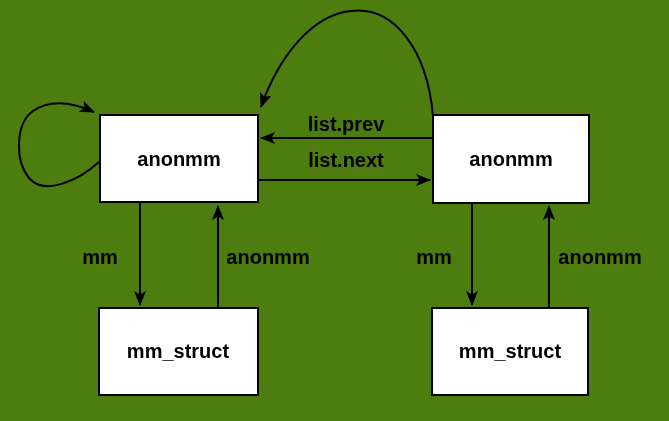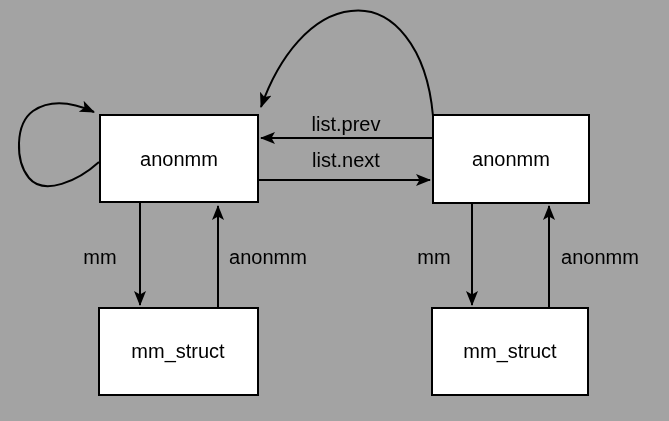--- a/index.html
+++ b/index.html
@@ -4,23 +4,24 @@
 <style>
   html, body {
     margin: 0;
     padding: 0;
     background: #ffffff;
   }
   .canvas {
     position: relative;
     width: 669px;
     height: 421px;
-    background: #a3a3a3;
+    background: #4d7c0f;
     overflow: hidden;
     font-family: "Liberation Sans", sans-serif;
+    font-weight: bold;
   }
   svg text {
     font-family: "Liberation Sans", sans-serif;
     font-size: 20px;
     fill: #000000;
   }
   svg .node-rect {
     fill: #ffffff;
     stroke: #000000;
     stroke-width: 2;

